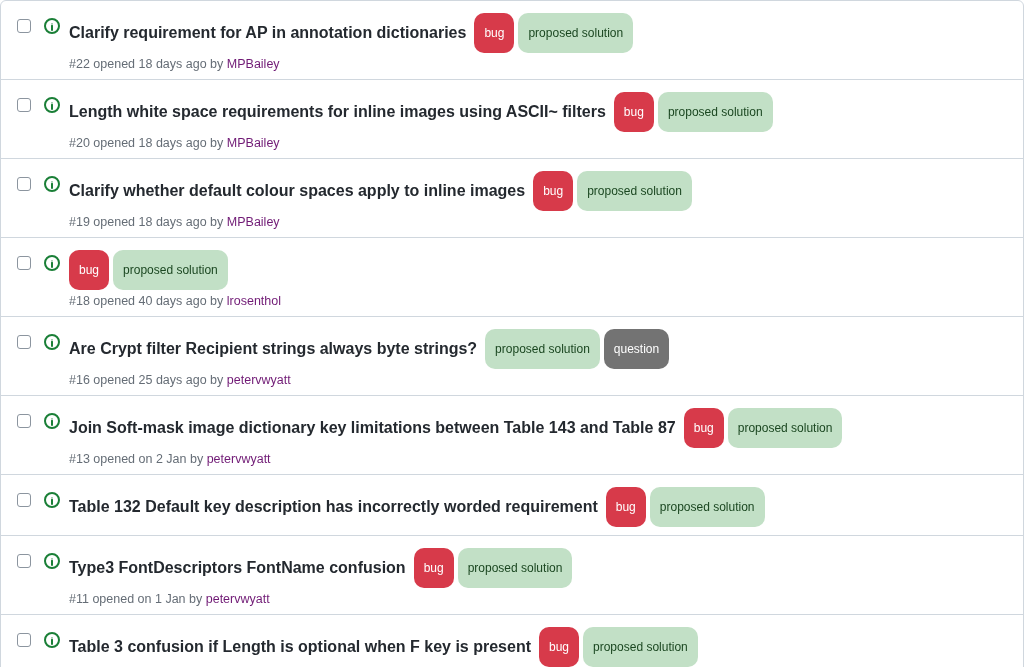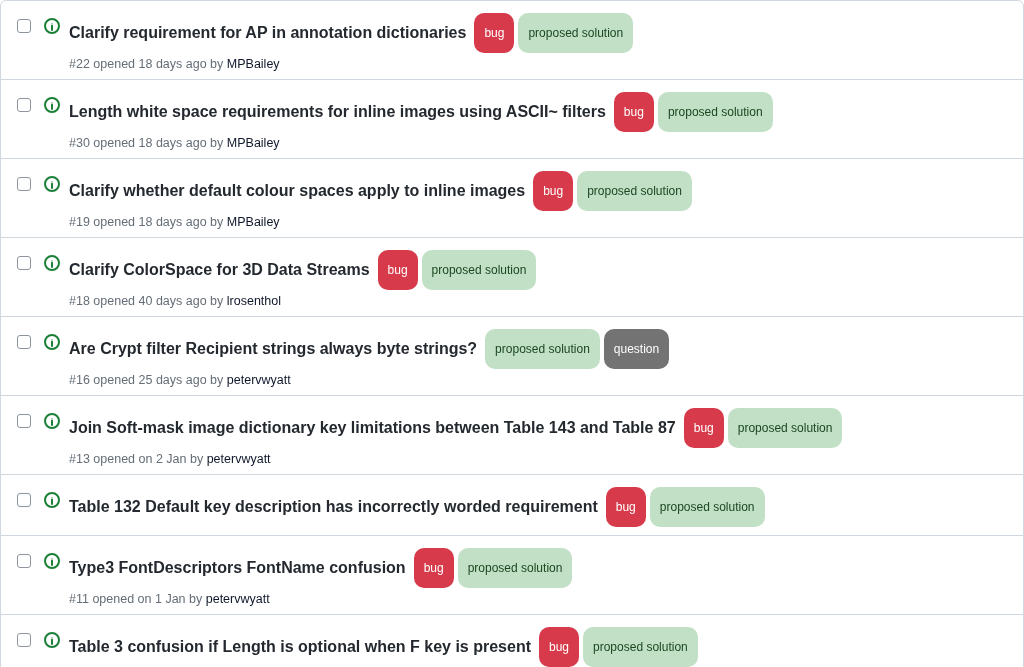--- a/index.html
+++ b/index.html
@@ -80,21 +80,21 @@
     font-weight: 500;
     line-height: 18px;
     white-space: nowrap;
   }
   .meta-line {
     margin-top: 4px;
     font-size: 12.5px;
     color: #656d76;
   }
   .author-link {
-    color: #0f172a;
+    color: #701a75;
     text-decoration: none;
   }
 </style>
 </head>
 <body>
 
 <div class="issue-list" id="issue-list">
     <div class="issue-row">
       <div class="checkbox-col"><span class="checkbox"></span></div>
       <div class="icon-col"><span class="issue-icon"><svg viewBox="0 0 18 18">
@@ -117,21 +117,21 @@
             <circle cx="9" cy="9" r="7"></circle>
             <circle cx="9" cy="6.5" r="0.5" fill="#1a7f37" stroke="none"></circle>
             <line x1="9" y1="8.5" x2="9" y2="13" stroke-linecap="round"></line>
           </svg></span></div>
       <div class="content-col">
         <div class="title-line">
           <a class="issue-title" href="#">Length white space requirements for inline images using ASCII~ filters</a>
           <span class="label" style="background-color: rgb(215, 58, 74); color: rgb(255, 255, 255);">bug</span>
           <span class="label" style="background-color: rgb(194, 224, 198); color: rgb(27, 71, 33);">proposed solution</span>
         </div>
-        <div class="meta-line"><span>#30</span> <span>opened 18 days ago by</span> <a class="author-link" href="#">MPBailey</a></div>
+        <div class="meta-line"><span>#20</span> <span>opened 18 days ago by</span> <a class="author-link" href="#">MPBailey</a></div>
       </div>
     </div>
     <div class="issue-row">
       <div class="checkbox-col"><span class="checkbox"></span></div>
       <div class="icon-col"><span class="issue-icon"><svg viewBox="0 0 18 18">
             <circle cx="9" cy="9" r="7"></circle>
             <circle cx="9" cy="6.5" r="0.5" fill="#1a7f37" stroke="none"></circle>
             <line x1="9" y1="8.5" x2="9" y2="13" stroke-linecap="round"></line>
           </svg></span></div>
       <div class="content-col">
@@ -145,21 +145,20 @@
     </div>
     <div class="issue-row">
       <div class="checkbox-col"><span class="checkbox"></span></div>
       <div class="icon-col"><span class="issue-icon"><svg viewBox="0 0 18 18">
             <circle cx="9" cy="9" r="7"></circle>
             <circle cx="9" cy="6.5" r="0.5" fill="#1a7f37" stroke="none"></circle>
             <line x1="9" y1="8.5" x2="9" y2="13" stroke-linecap="round"></line>
           </svg></span></div>
       <div class="content-col">
         <div class="title-line">
-          <a class="issue-title" href="#">Clarify ColorSpace for 3D Data Streams</a>
           <span class="label" style="background-color: rgb(215, 58, 74); color: rgb(255, 255, 255);">bug</span>
           <span class="label" style="background-color: rgb(194, 224, 198); color: rgb(27, 71, 33);">proposed solution</span>
         </div>
         <div class="meta-line"><span>#18</span> <span>opened 40 days ago by</span> <a class="author-link" href="#">lrosenthol</a></div>
       </div>
     </div>
     <div class="issue-row">
       <div class="checkbox-col"><span class="checkbox"></span></div>
       <div class="icon-col"><span class="issue-icon"><svg viewBox="0 0 18 18">
             <circle cx="9" cy="9" r="7"></circle>

